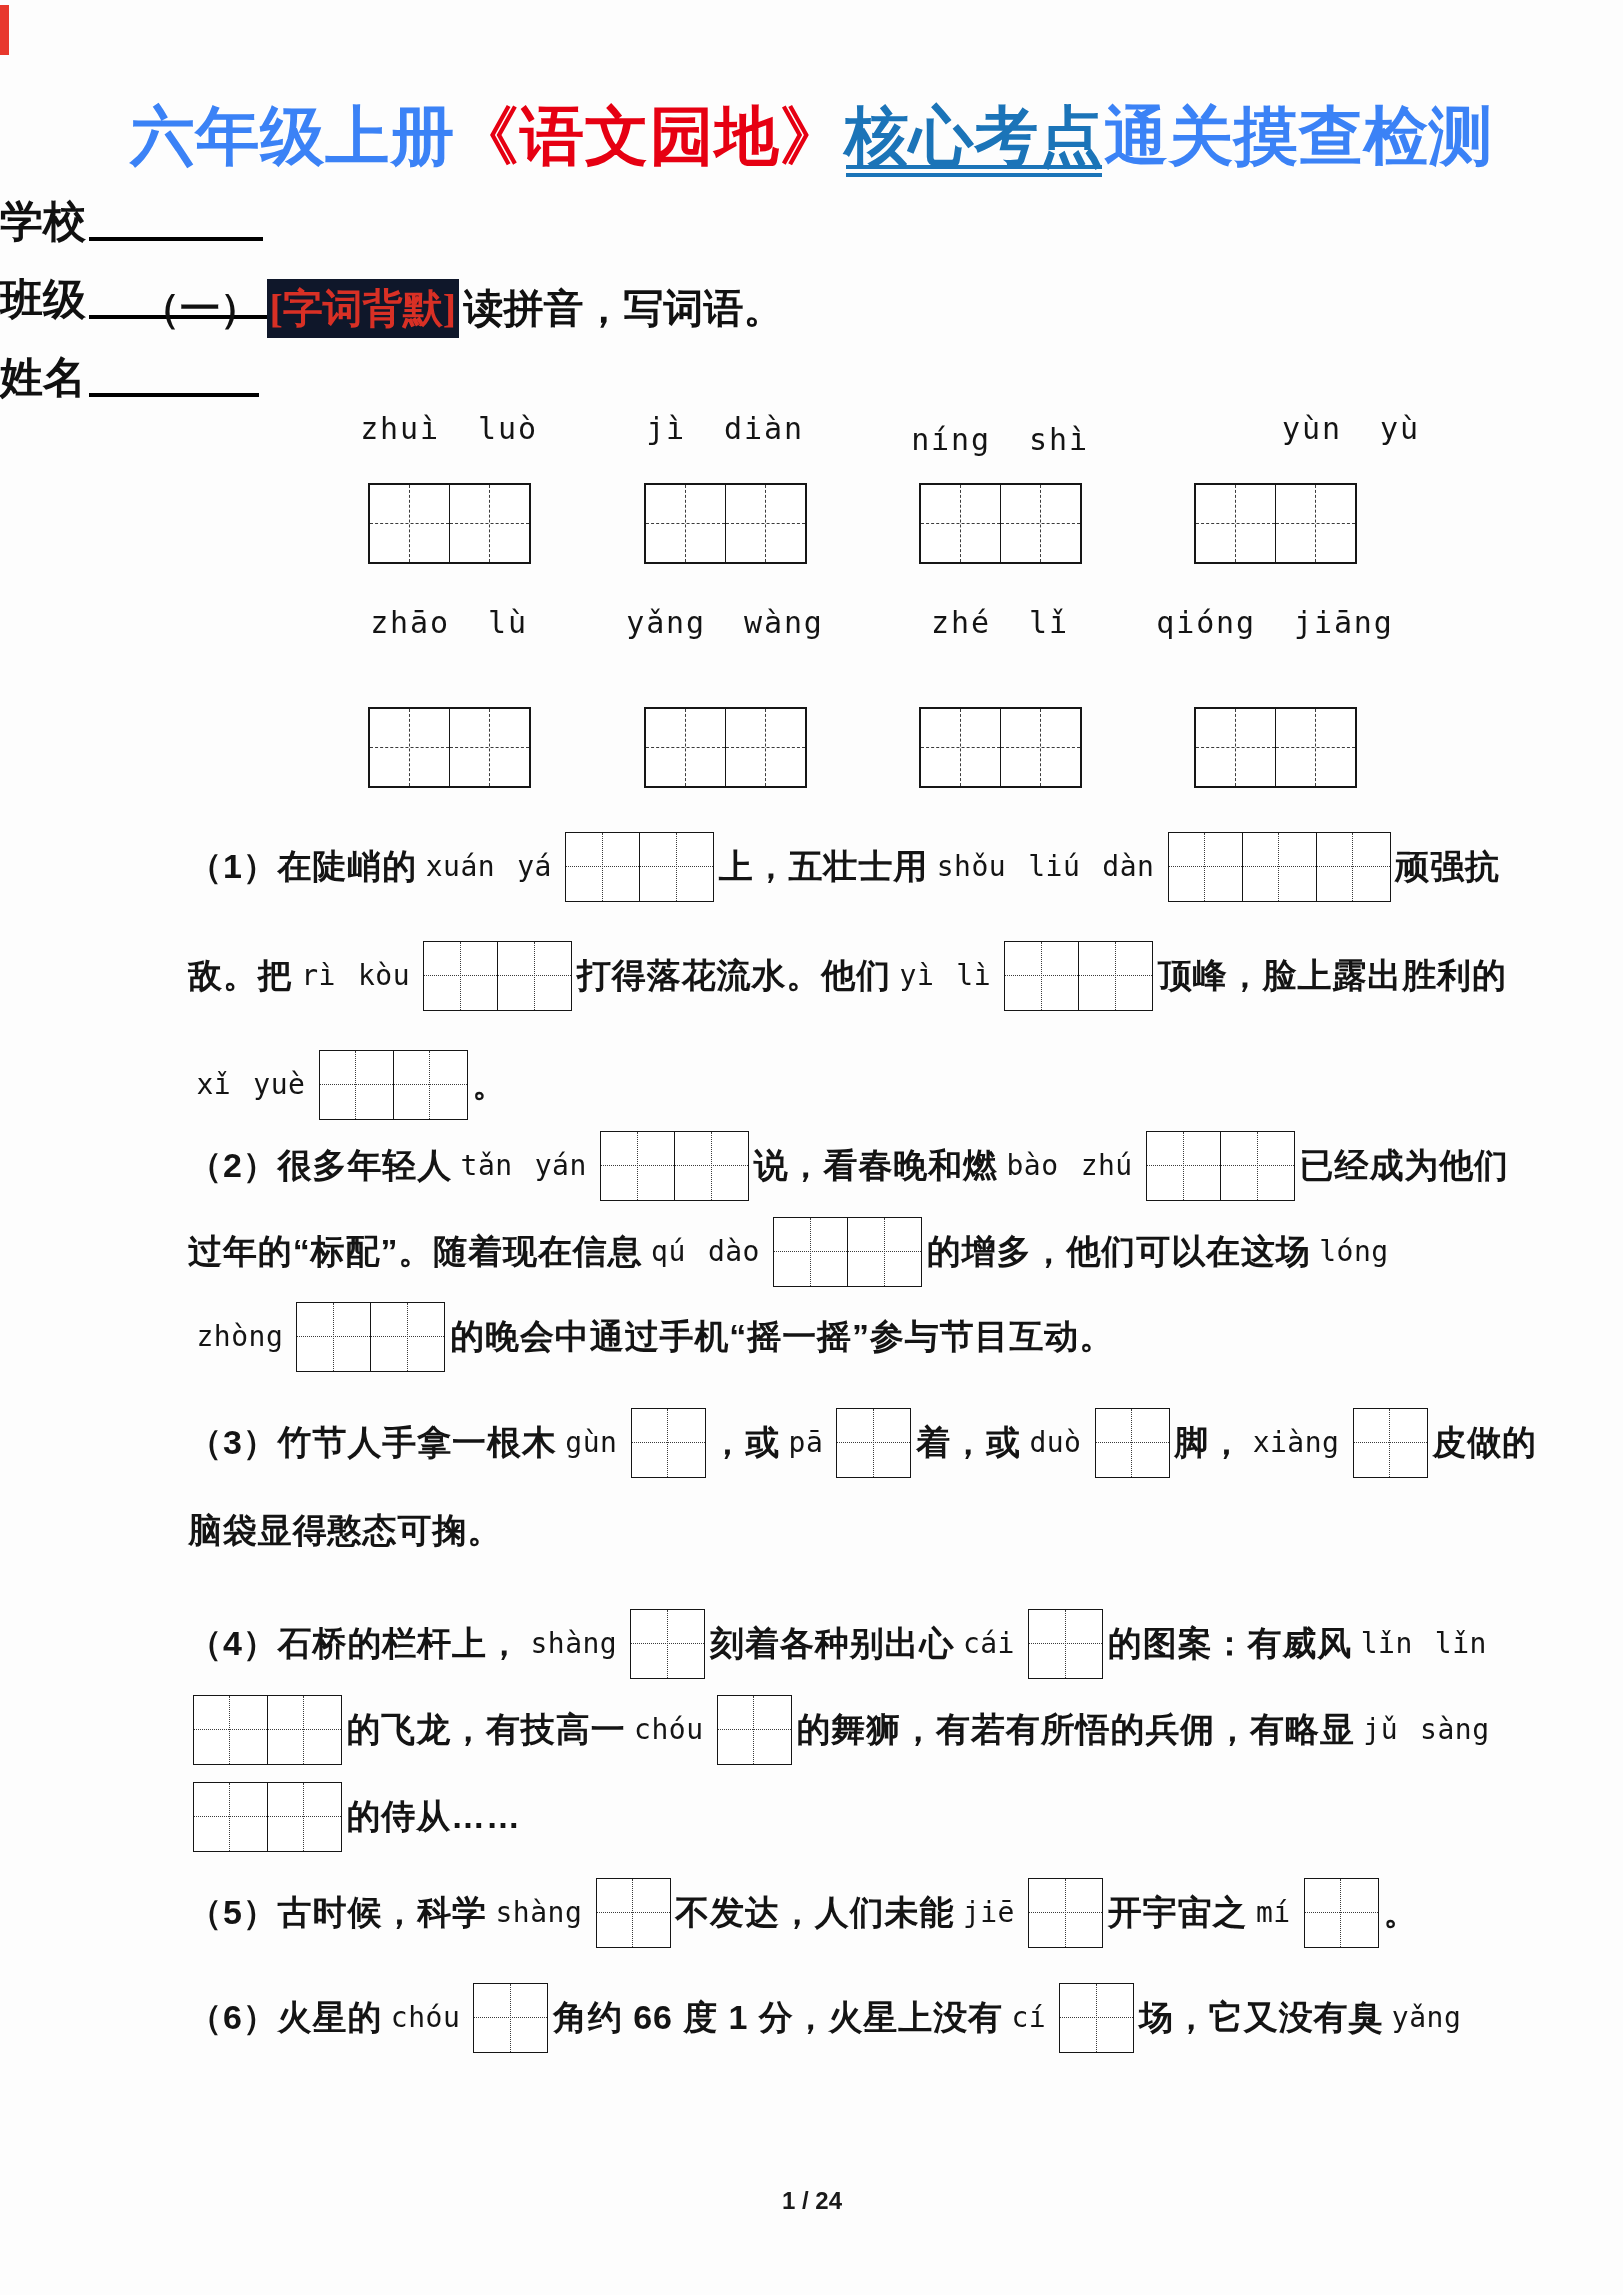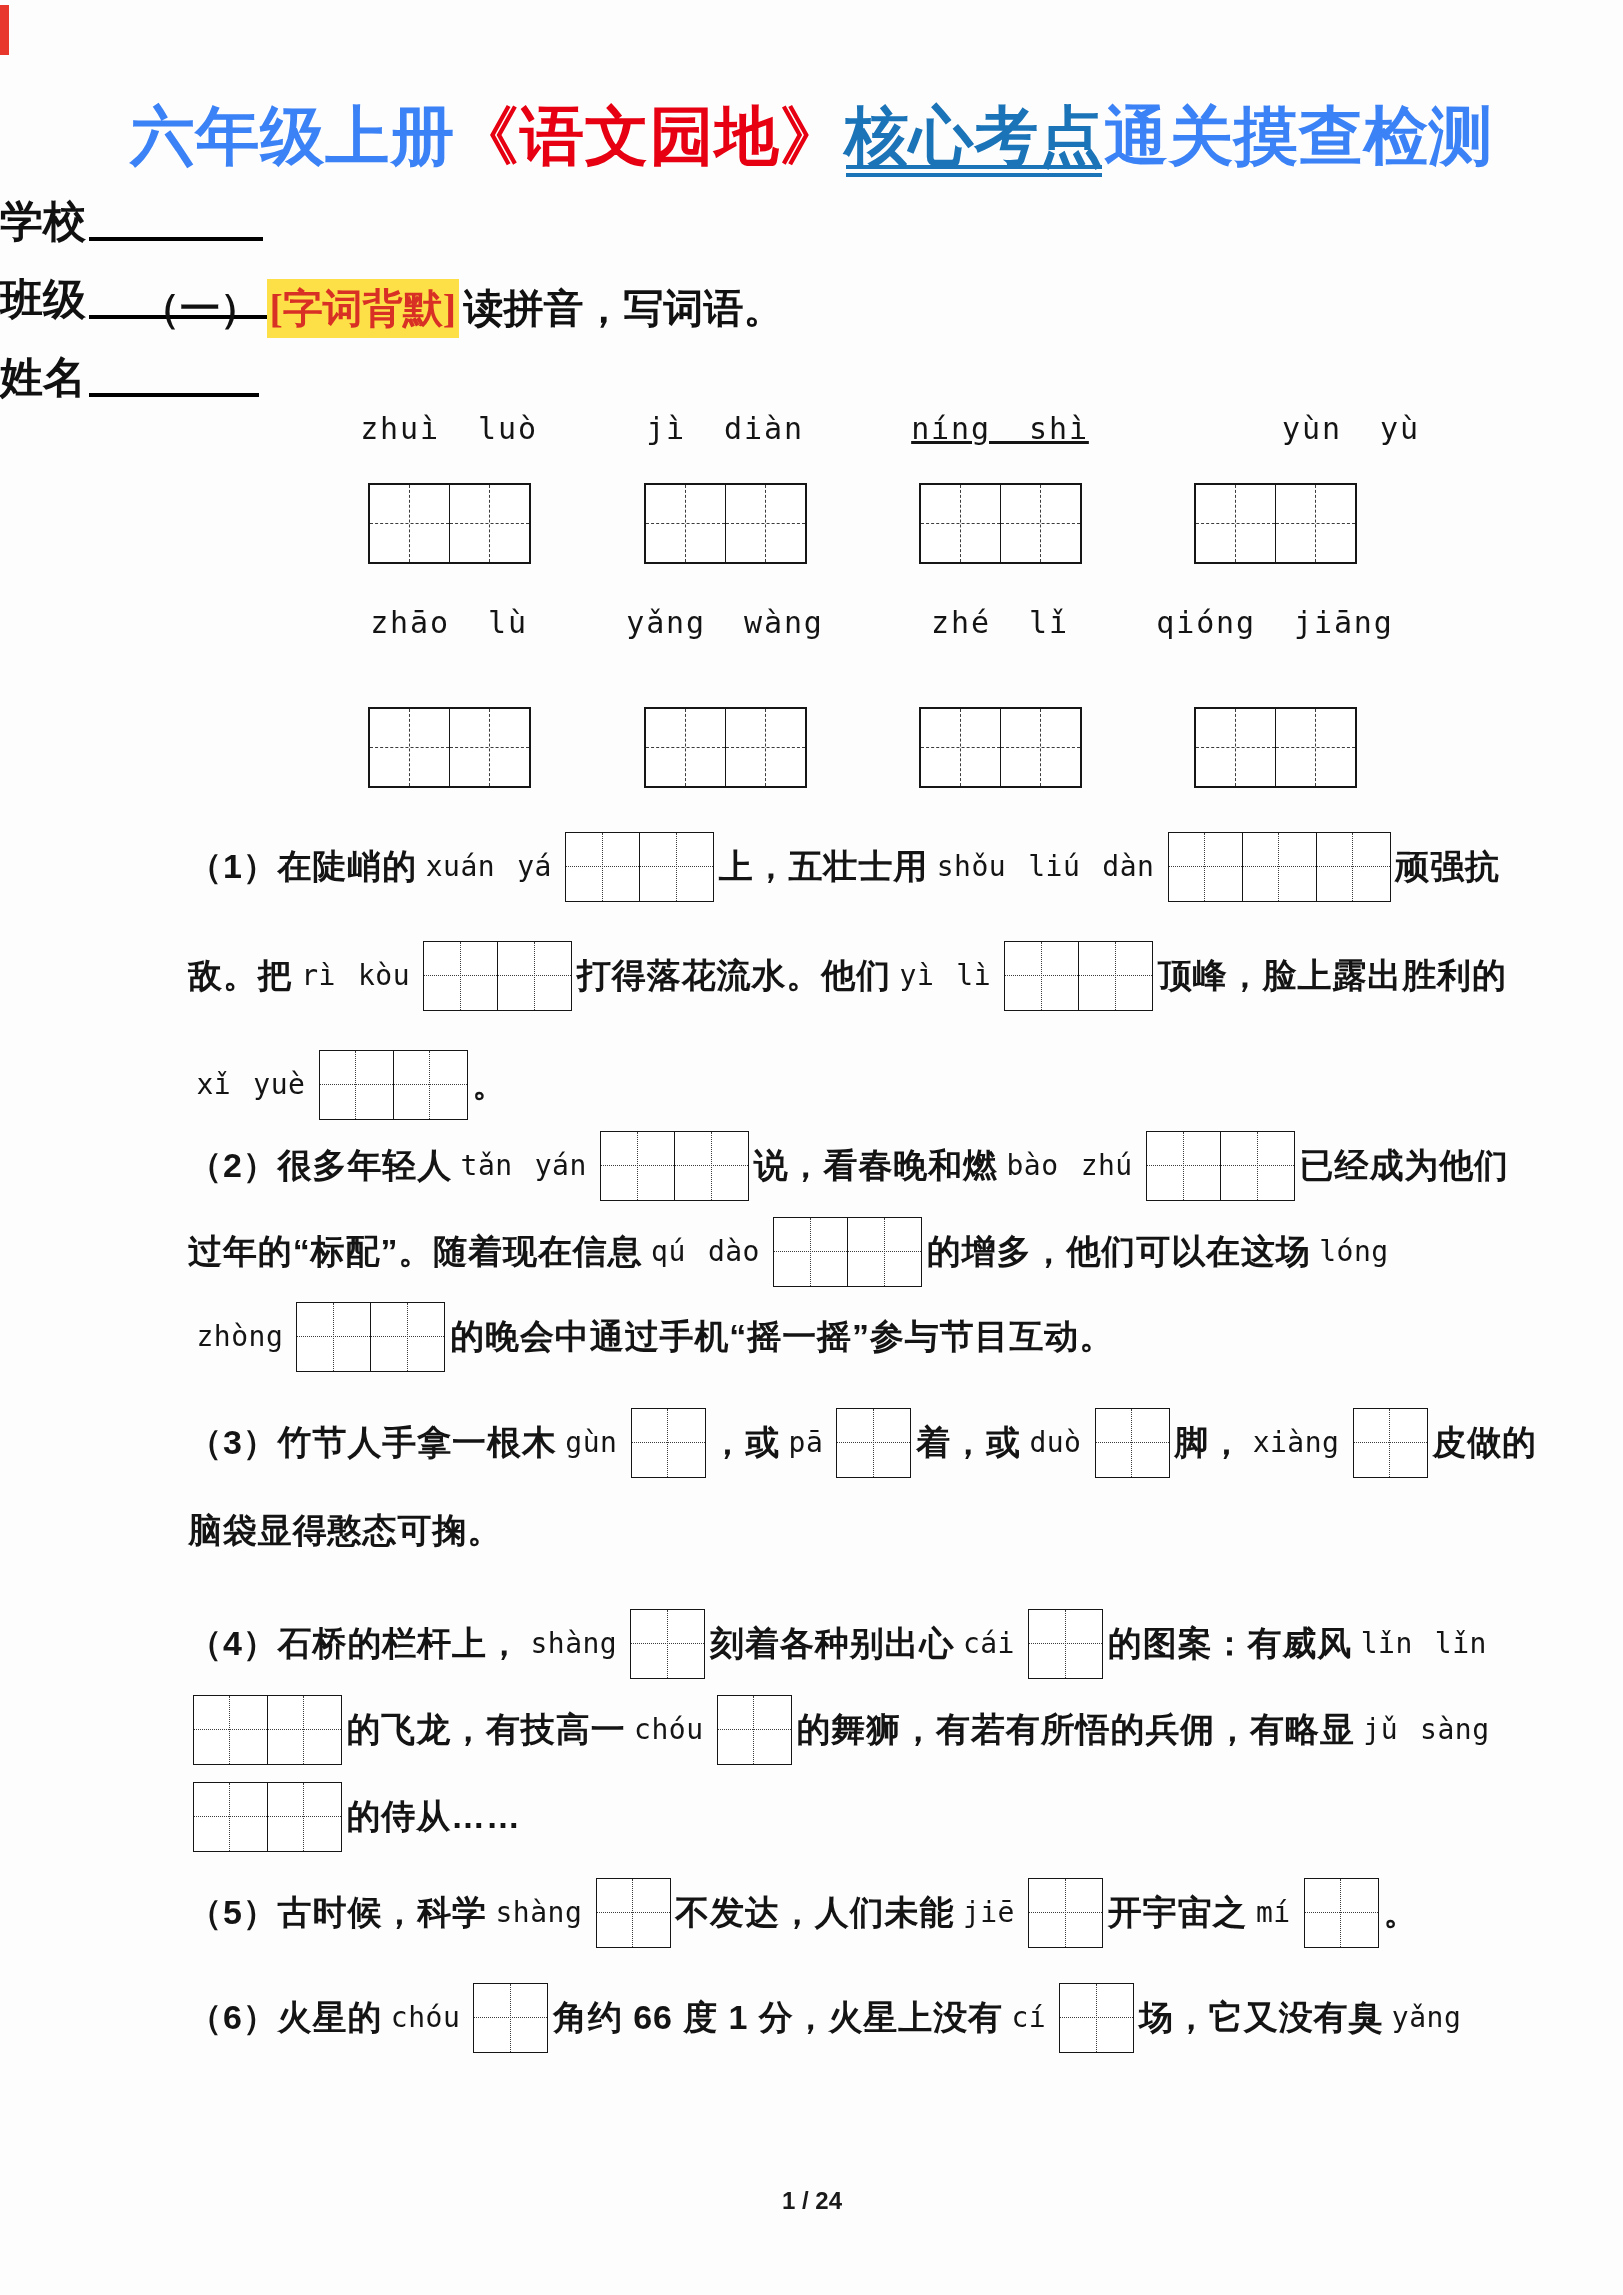--- a/index.html
+++ b/index.html
@@ -20,21 +20,21 @@
   
   .fields{position:absolute;top:200px;left:0;width:100%;display:flex;justify-content:center;
           gap:35px;font-family:"Liberation Serif",serif;font-size:43px;font-weight:800;flex-direction:column;}
   .field{display:flex;align-items:flex-end;}
   .field .flabel{line-height:1;}
   .blank{display:inline-block;border-bottom:4.7px solid #000;margin:0 0 1.9px 2.8px;}
 
   
   .section{position:absolute;top:279px;left:140px;height:59px;display:flex;align-items:center;
            font-family:"Liberation Serif",serif;font-size:40px;font-weight:800;white-space:pre;}
-  .sec-tag{color:#d93025;background:#fde047;padding:1.9px 2.8px;margin:0 4.7px 0 6.6px;}
+  .sec-tag{color:#d93025;background:#0f172a;padding:1.9px 2.8px;margin:0 4.7px 0 6.6px;}
 
   
   .py-label{position:absolute;transform:translateX(-50%);font-family:"DejaVu Sans Mono",monospace;
             font-size:30px;font-weight:500;letter-spacing:1.9px;word-spacing:18px;white-space:pre;color:#141414;}
 
   
   .box-group{position:absolute;display:flex;border:2.4px solid #161616;background:#fff;box-sizing:content-box;}
   .box-group .cell{width:79px;height:77px;position:relative;}
   .box-group .cell + .cell{border-left:1.9px solid #161616;}
   .cell::before{content:"";position:absolute;top:0;bottom:0;left:50%;margin-left:-0.9px;border-left:1.4px dashed #3c3c3c;}
@@ -86,21 +86,21 @@
       <span class="py-label" style="left: 449px; top: 411px;">zhuì luò</span>
       <div class="box-group" style="left: 368px; top: 483px;">
         <span class="cell"></span>
         <span class="cell"></span>
       </div>
       <span class="py-label" style="left: 725px; top: 411px;">jì diàn</span>
       <div class="box-group" style="left: 644px; top: 483px;">
         <span class="cell"></span>
         <span class="cell"></span>
       </div>
-      <span class="py-label" style="left: 1000px; top: 411px; text-decoration: underline;">níng shì</span>
+      <span class="py-label" style="left: 1000px; top: 422px;">níng shì</span>
       <div class="box-group" style="left: 919px; top: 483px;">
         <span class="cell"></span>
         <span class="cell"></span>
       </div>
       <span class="py-label" style="left: 1351px; top: 411px;">yùn yù</span>
       <div class="box-group" style="left: 1194px; top: 483px;">
         <span class="cell"></span>
         <span class="cell"></span>
       </div>
       <span class="py-label" style="left: 449px; top: 605px;">zhāo lù</span>

